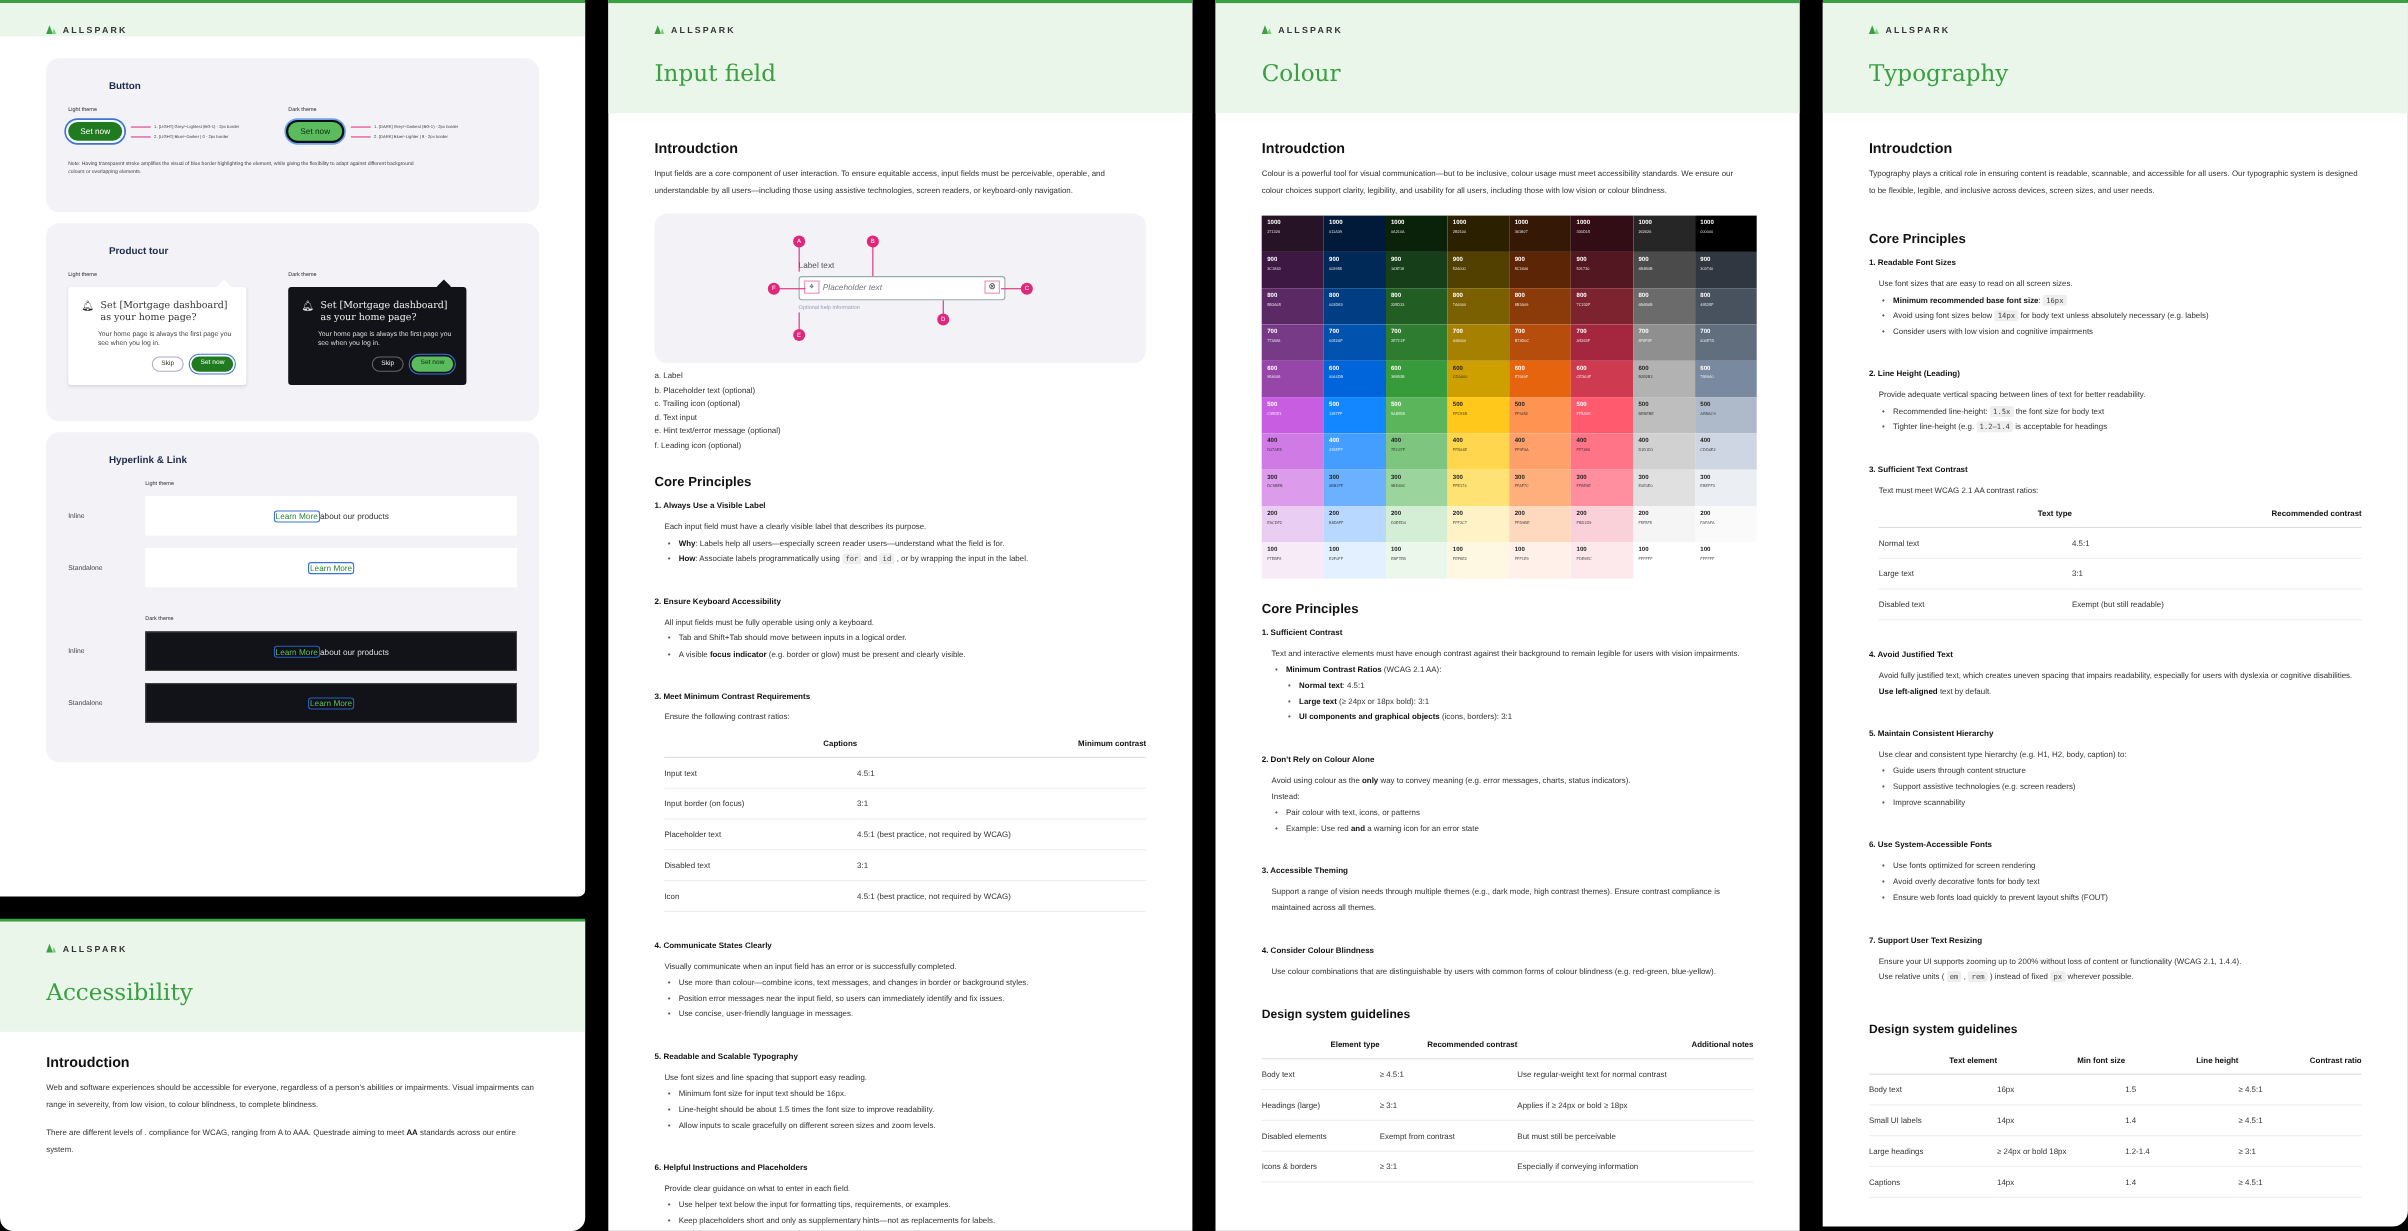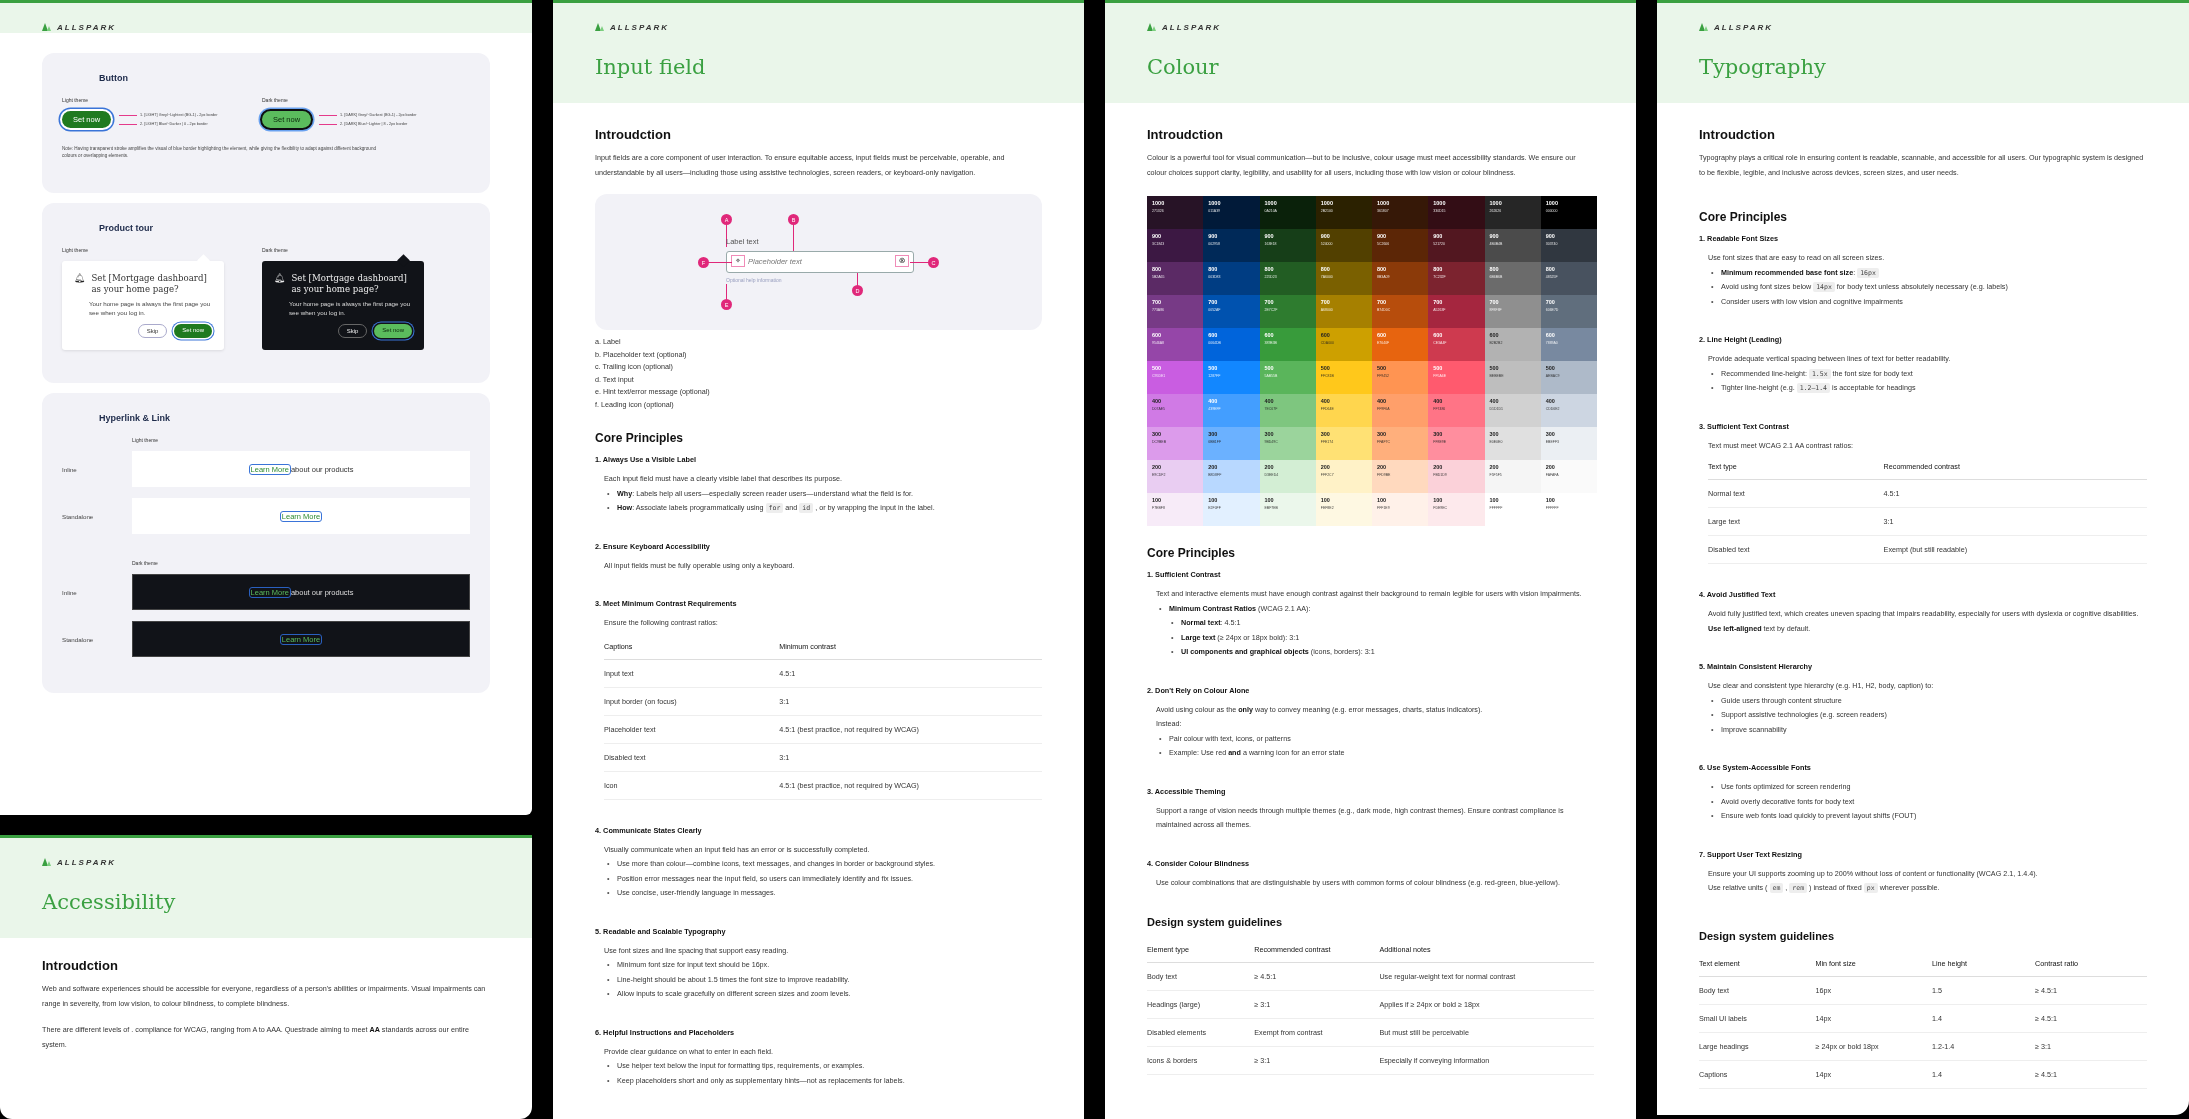--- a/index.html
+++ b/index.html
@@ -1,21 +1,21 @@
 <!DOCTYPE html>
 <html><head>
 <meta charset="utf-8">
 <style>
   * { box-sizing: border-box; margin: 0; padding: 0; }
   html, body { width: 2189px; height: 1119px; background: #000; overflow: hidden; }
   body { position: relative; font-family: "Liberation Sans", sans-serif; color: #222; }
 
   .panel { position: absolute; background: #fff; overflow: hidden; border-top: 3px solid #3aa041; }
   .panel-head { background: #eaf6ea; padding: 18px 42px 0 42px; }
-  .brand { display: flex; align-items: center; gap: 5px; font-size: 8px; letter-spacing: 2px; font-weight: bold; color: #333; height: 12px; font-style: italic; }
+  .brand { display: flex; align-items: center; gap: 5px; font-size: 8px; letter-spacing: 2px; font-weight: bold; color: #333; height: 12px; }
   .brand-mark { width: 10px; height: 8px; position: relative; }
   .brand-mark::before { content: ""; position: absolute; left: 0; bottom: 0; border-left: 3px solid transparent; border-right: 3px solid transparent; border-bottom: 8px solid #3aa041; }
   .brand-mark::after { content: ""; position: absolute; left: 5px; bottom: 0; border-left: 2px solid transparent; border-right: 2px solid transparent; border-bottom: 5px solid #7ccf7f; }
   .page-title { font-family: "DejaVu Serif", serif; color: #3aa041; font-size: 21px; font-weight: normal; padding: 22px 0 24px 0; }
   .panel-body { padding: 20px 42px; }
 
   h2.intro { font-size: 13px; font-weight: bold; color: #111; margin: 4px 0 9px 0; }
   p.body { font-size: 7.2px; line-height: 14.5px; color: #333; margin-bottom: 12px; }
   h2.core { font-size: 12px; font-weight: bold; color: #111; margin: 20px 0 10px 0; }
   h3.sub { font-size: 7.3px; font-weight: bold; color: #111; margin: 8px 0 8px 0; }
@@ -23,21 +23,21 @@
   .line { font-size: 7.2px; line-height: 14.5px; color: #333; }
   ul.bul { list-style: none; padding-left: 12px; }
   ul.bul li { font-size: 7.2px; line-height: 14.5px; color: #333; position: relative; padding-left: 10px; }
   ul.bul li::before { content: "•"; position: absolute; left: 0; color: #555; }
   ul.bul.deep { padding-left: 24px; }
   b { color: #111; }
   code { font-family: "DejaVu Sans Mono", monospace; font-size: 6.5px; background: #eee; padding: 1px 3px; border-radius: 2px; color: #444; }
   .gap { height: 18px; }
 
   table.tbl { width: 100%; border-collapse: collapse; font-size: 7.2px; color: #333; }
-  table.tbl th { text-align: left; font-weight: normal; color: #111; padding: 7px 0 8px 0; border-bottom: 1.5px solid #ddd; }
+  table.tbl th { text-align: right; font-weight: bold; color: #111; padding: 7px 0 8px 0; border-bottom: 1.5px solid #ddd; }
   table.tbl td { padding: 9px 0; border-bottom: 1px solid #eee; }
 
   
   .card { background: #f2f2f7; border-radius: 12px; padding: 20px 20px; margin-bottom: 10px; }
   .card-title { font-size: 9px; font-weight: bold; color: #1d2a4a; margin-bottom: 14px; padding-left: 37px; }
   .theme-lbl { font-size: 5px; color: #333; margin-bottom: 8px; }
   .btn-row { display: flex; align-items: center; gap: 8px; }
   .set-btn { border-radius: 14px; font-size: 7.5px; padding: 4px 11px; color: #fff; box-shadow: 0 0 0 2px #fff, 0 0 0 3.5px #3a74d8; white-space: nowrap; }
   .set-btn.light { background: #1f7a20; }
   .set-btn.dark { background: #5bbc5d; color: #0c2a0c; box-shadow: 0 0 0 2px #0e0f12, 0 0 0 3.5px #6aa2f0; }
@@ -272,20 +272,24 @@
     <h2 class="core">Core Principles</h2>
     <h3 class="sub">1. Always Use a Visible Label</h3>
     <div class="indent line">Each input field must have a clearly visible label that describes its purpose.</div>
     <ul class="bul">
       <li><b>Why</b><span>: Labels help all users—especially screen reader users—understand what the field is for.</span></li>
       <li><b>How</b><span>: Associate labels programmatically using </span><code>for</code><span> and </span><code>id</code><span> , or by wrapping the input in the label.</span></li>
     </ul>
     <div class="gap"></div>
     <h3 class="sub">2. Ensure Keyboard Accessibility</h3>
     <div class="indent line">All input fields must be fully operable using only a keyboard.</div>
+    <ul class="bul">
+      <li>Tab and Shift+Tab should move between inputs in a logical order.</li>
+      <li><span>A visible </span><b>focus indicator</b><span> (e.g. border or glow) must be present and clearly visible.</span></li>
+    </ul>
     <div class="gap"></div>
     <h3 class="sub">3. Meet Minimum Contrast Requirements</h3>
     <div class="indent line">Ensure the following contrast ratios:</div>
     <div class="indent" style="margin-top:4px;">
       <table class="tbl">
         <thead>
             <tr>
               <th style="width:40%">Captions</th>
               <th>Minimum contrast</th>
             </tr>

